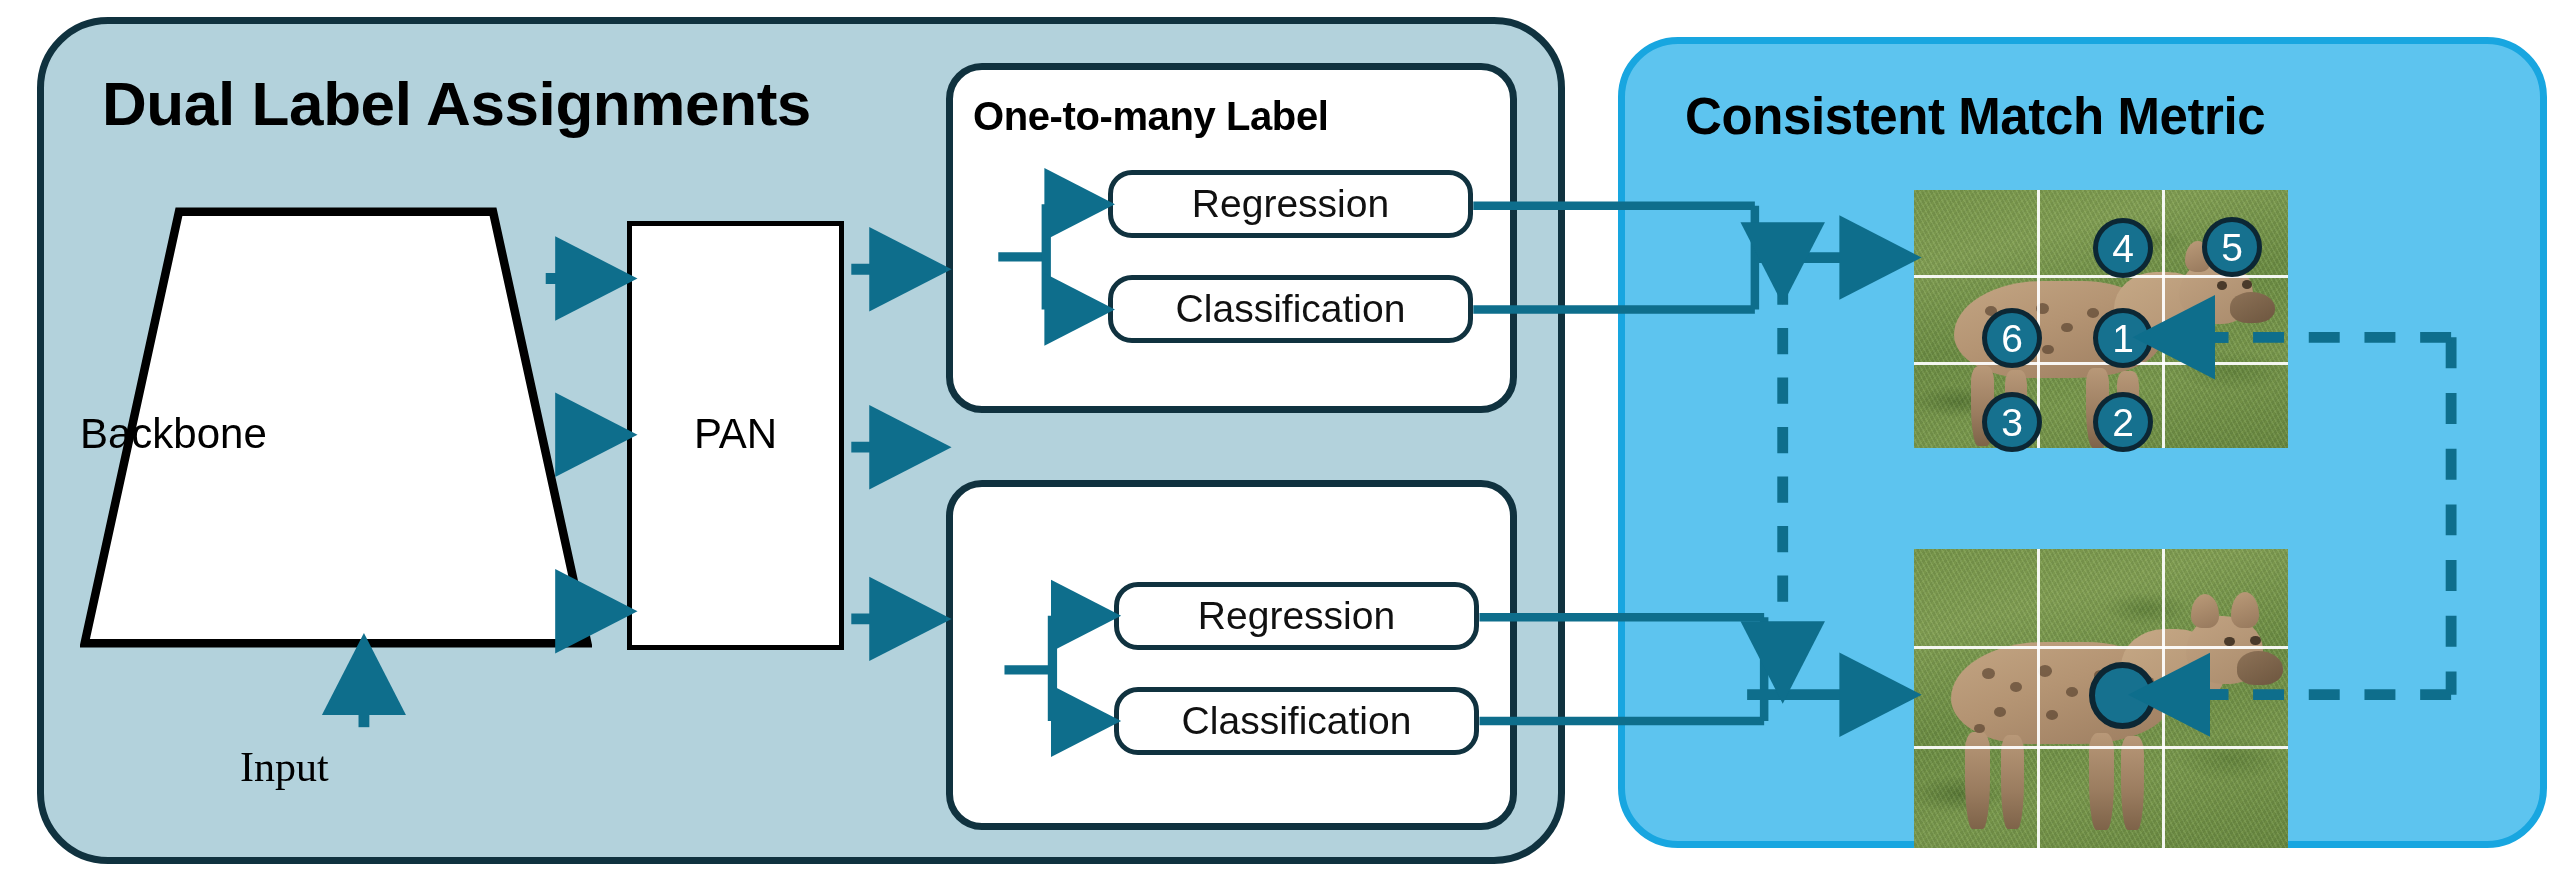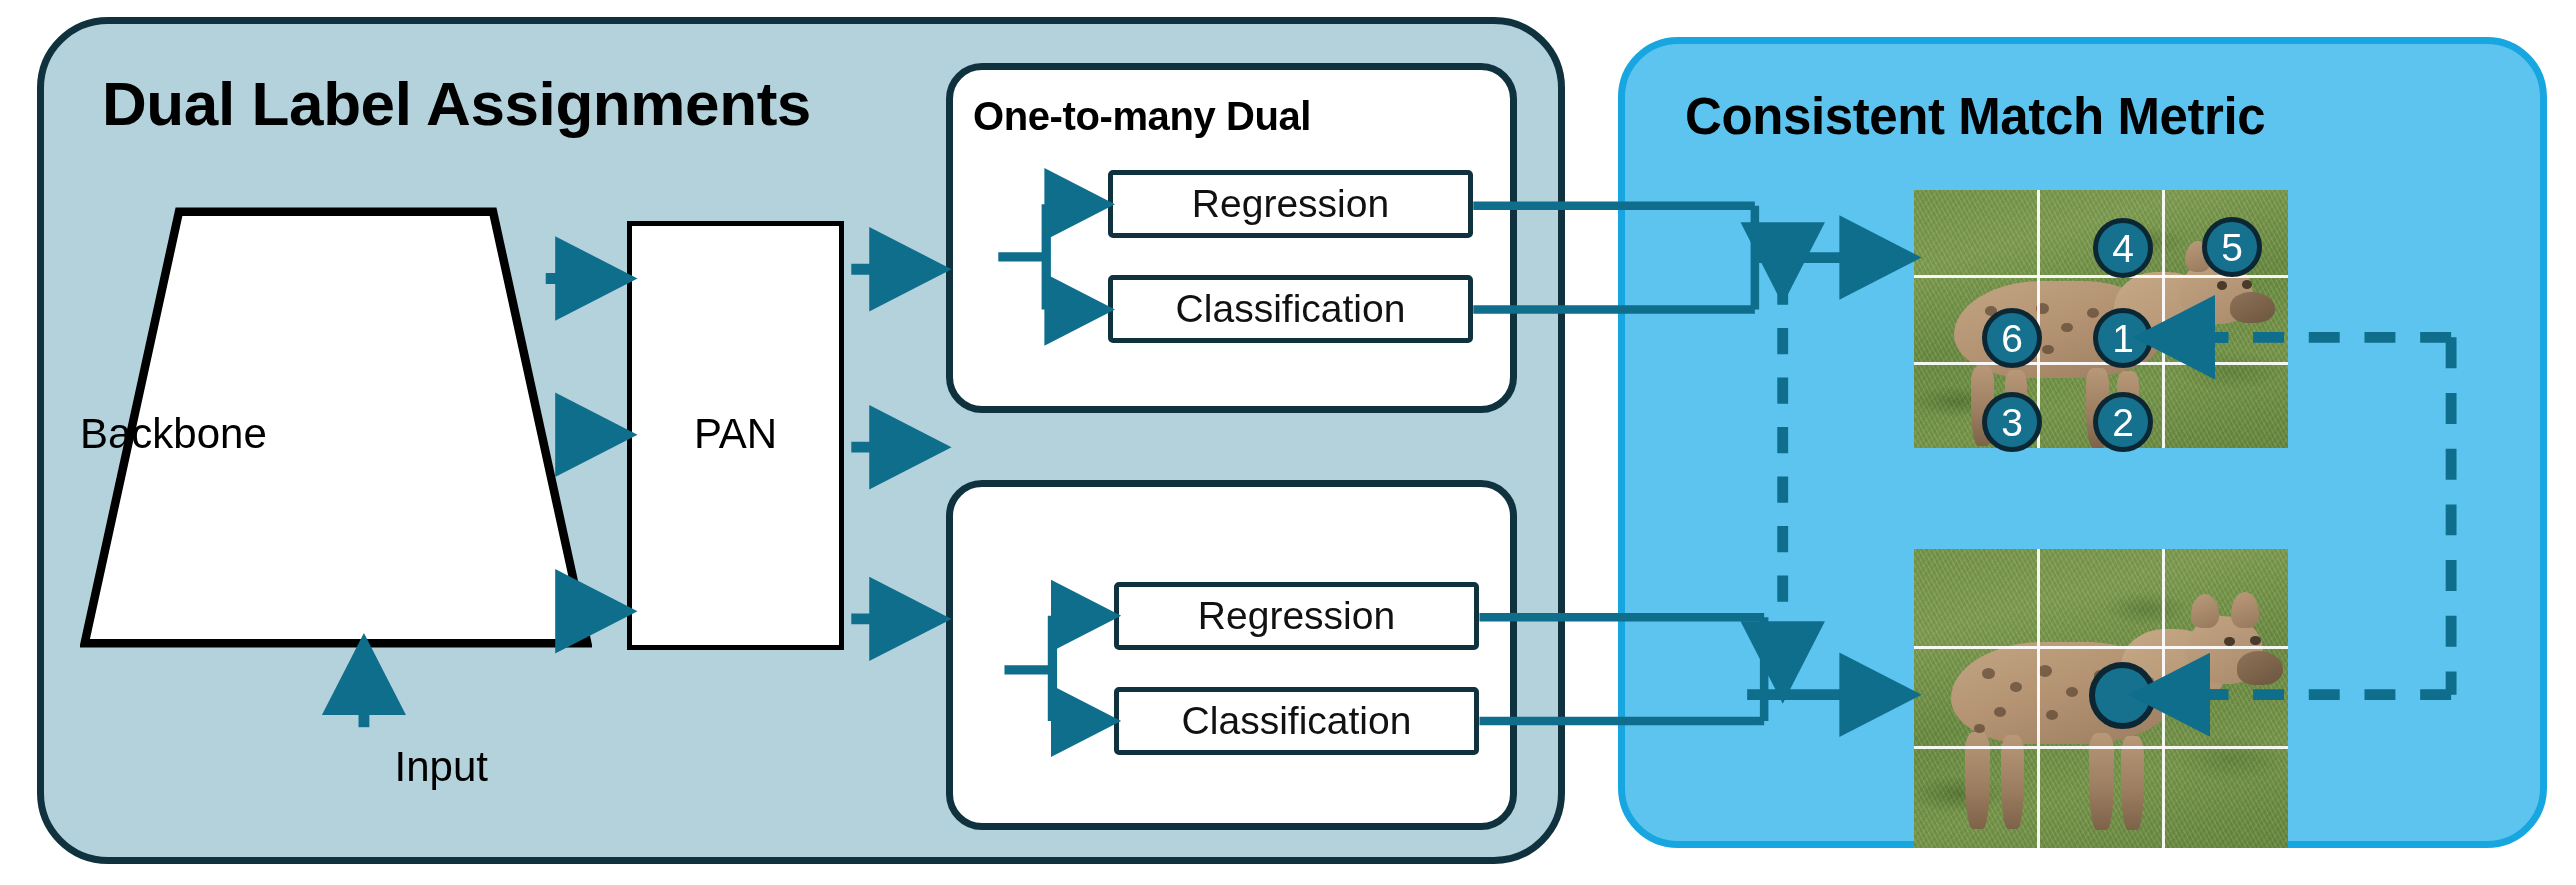--- a/index.html
+++ b/index.html
@@ -97,23 +97,24 @@
     font-size: 42px;
     color: #000;
   }
 
   
   #input-label {
     position: absolute;
     left: 240px;
     top: 743px;
     width: 248px;
-    text-align: right;
+    text-align: left;
     font-size: 42px;
     color: #000;
+    font-family: Liberation Serif, serif;
   }
 
   
   .head-card {
     position: absolute;
     background: #ffffff;
     border: 7px solid #10323f;
     border-radius: 36px;
     box-sizing: border-box;
   }
@@ -129,21 +130,21 @@
     letter-spacing: -0.4px;
   }
   #head-otm-title { left: 973px; top: 94px; }
   #head-oto-title { left: 973px; top: 511px; }
 
   
   .sub-box {
     position: absolute;
     background: #ffffff;
     border: 5.4px solid #10323f;
-    border-radius: 5px;
+    border-radius: 24px;
     box-sizing: border-box;
     display: flex;
     align-items: center;
     justify-content: center;
     font-size: 39px;
     color: #111;
   }
   #otm-reg { left: 1108px; top: 170px; width: 365px; height: 68px; }
   #otm-cls { left: 1108px; top: 275px; width: 365px; height: 68px; }
   #oto-reg { left: 1114px; top: 582px; width: 365px; height: 68px; }
@@ -290,21 +291,21 @@
     <polygon points="128,6 534,6 656,564 6,564" fill="#ffffff" stroke="#000000" stroke-width="11" stroke-linejoin="miter"></polygon>
   </svg>
   <div id="backbone-label">Backbone</div>
 
   <div id="pan-box"></div>
   <div id="pan-label">PAN</div>
 
   <div id="input-label">Input</div>
 
   <div class="head-card" id="head-otm"></div>
-  <div class="head-title" id="head-otm-title">One-to-many Dual</div>
+  <div class="head-title" id="head-otm-title">One-to-many Label</div>
   <div class="sub-box" id="otm-reg">Regression</div>
   <div class="sub-box" id="otm-cls">Classification</div>
 
   <div class="head-card" id="head-oto"></div>
   <div class="sub-box" id="oto-reg">Regression</div>
   <div class="sub-box" id="oto-cls">Classification</div>
 
   <div class="panel" id="panel-metric"></div>
   <div class="panel-title" id="title-metric">Consistent Match Metric</div>
 

